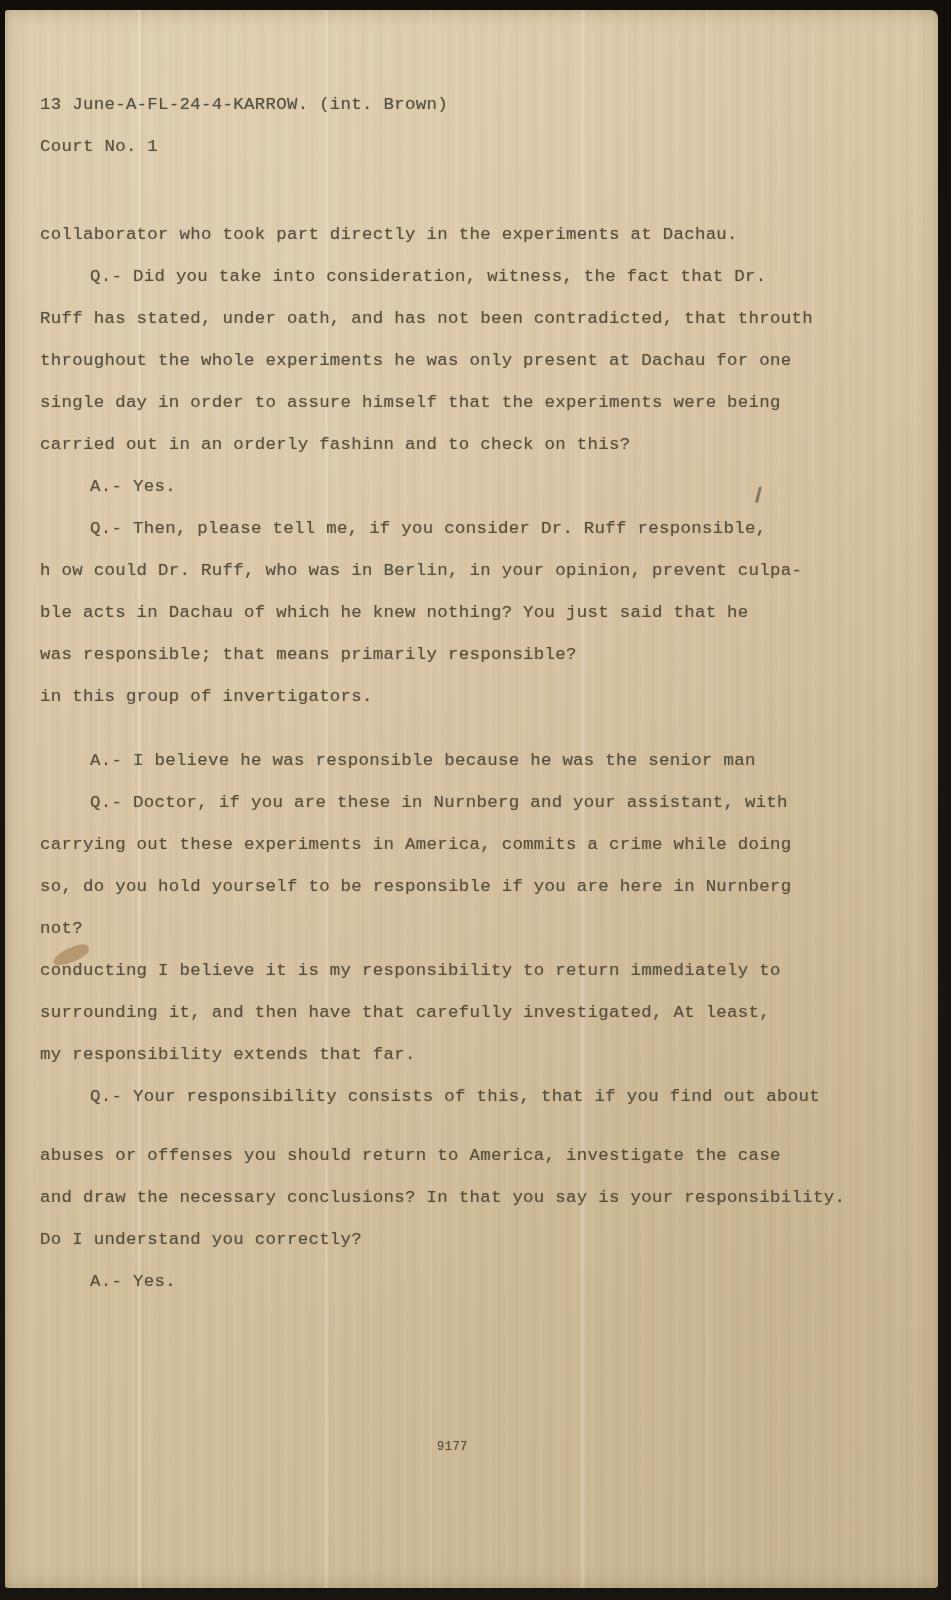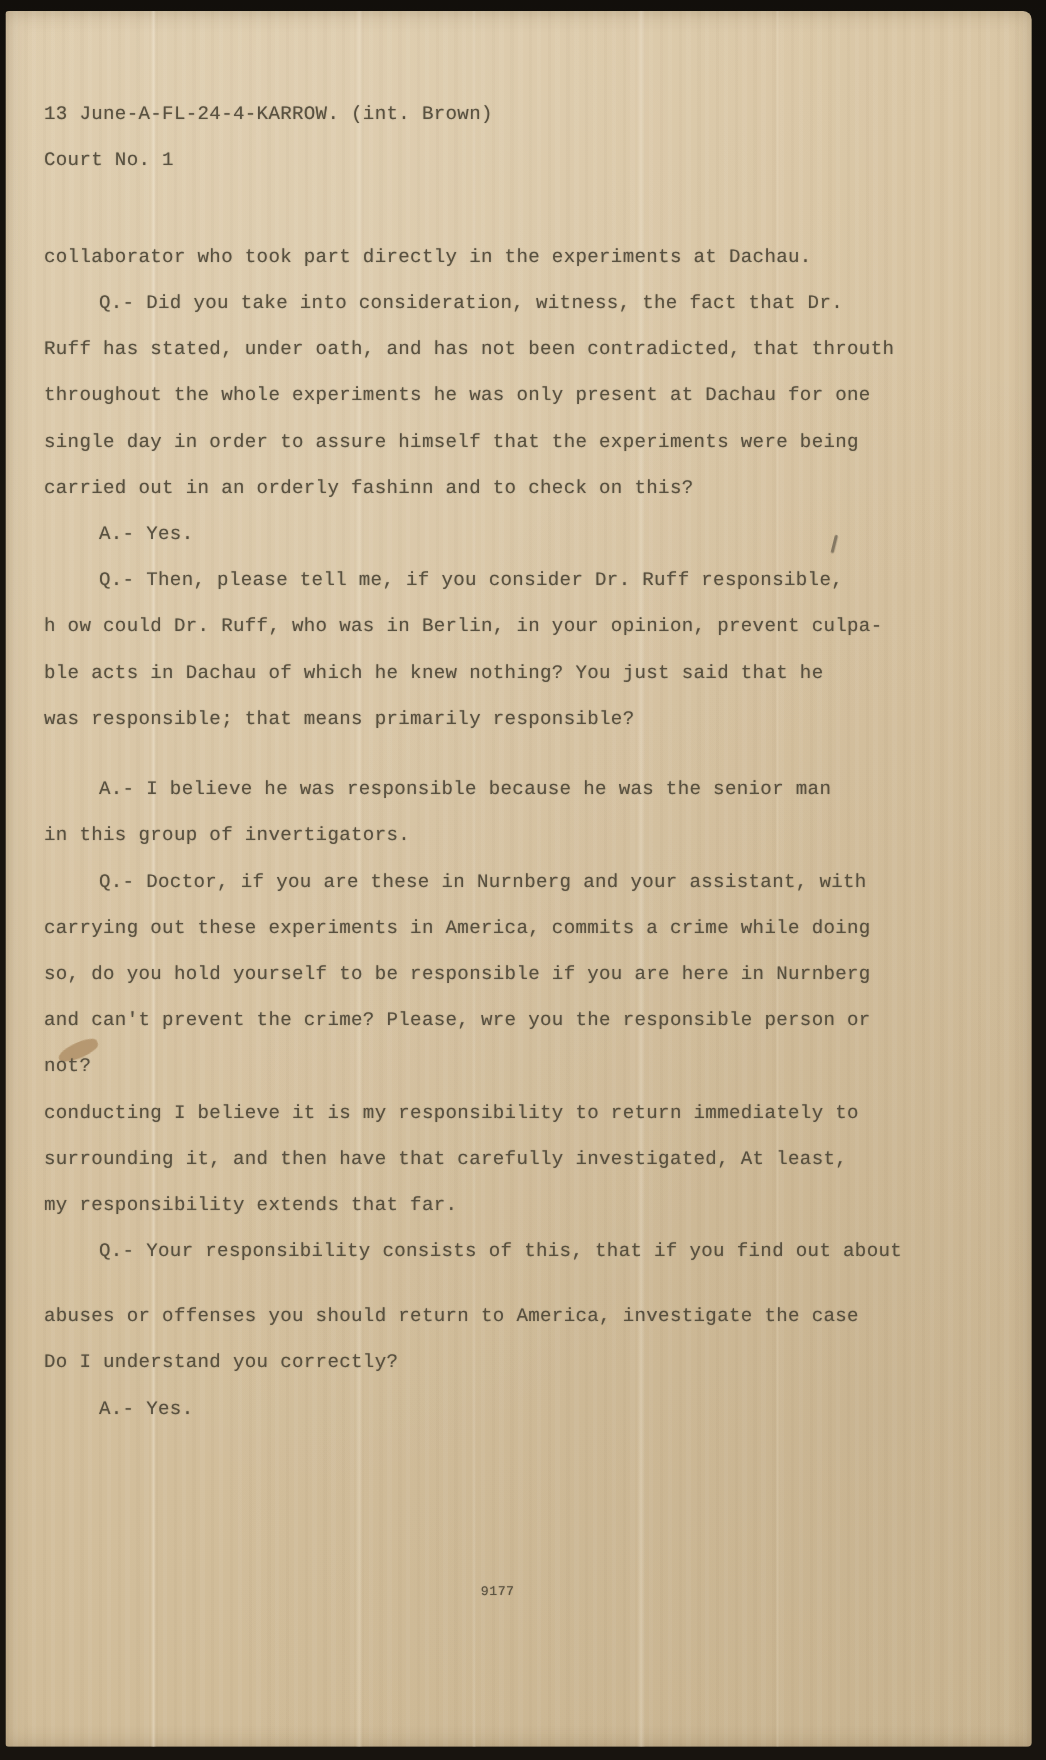--- a/index.html
+++ b/index.html
@@ -119,30 +119,30 @@
     <div class="tline ind">Q.- Did you take into consideration, witness, the fact that Dr.</div>
     <div class="tline">Ruff has stated, under oath, and has not been contradicted, that throuth</div>
     <div class="tline">throughout the whole experiments he was only present at Dachau for one</div>
     <div class="tline">single day in order to assure himself that the experiments were being</div>
     <div class="tline">carried out in an orderly fashinn and to check on this?</div>
     <div class="tline ind">A.- Yes.</div>
     <div class="tline ind">Q.- Then, please tell me, if you consider Dr. Ruff responsible,</div>
     <div class="tline">h ow could Dr. Ruff, who was in Berlin, in your opinion, prevent culpa-</div>
     <div class="tline">ble acts in Dachau of which he knew nothing? You just said that he</div>
     <div class="tline">was responsible; that means primarily responsible?</div>
+    <div class="tline">in this group of invertigators.</div>
     <div class="tline ind gap2">A.- I believe he was responsible because he was the senior man</div>
-    <div class="tline">in this group of invertigators.</div>
     <div class="tline ind">Q.- Doctor, if you are these in Nurnberg and your assistant, with</div>
     <div class="tline">carrying out these experiments in America, commits a crime while doing</div>
     <div class="tline">so, do you hold yourself to be responsible if you are here in Nurnberg</div>
-    <div class="tline">and can't prevent the crime? Please, wre you the responsible person or</div>
     <div class="tline">not?</div>
     <div class="tline">conducting I believe it is my responsibility to return immediately to</div>
     <div class="tline">surrounding it, and then have that carefully investigated, At least,</div>
     <div class="tline">my responsibility extends that far.</div>
     <div class="tline ind">Q.- Your responsibility consists of this, that if you find out about</div>
     <div class="tline gap1">abuses or offenses you should return to America, investigate the case</div>
+    <div class="tline">and draw the necessary conclusions? In that you say is your responsibility.</div>
     <div class="tline">Do I understand you correctly?</div>
     <div class="tline ind">A.- Yes.</div>
   </div>
 
   <div class="pagenum">9177</div>
 </div>
 
 </body></html>

